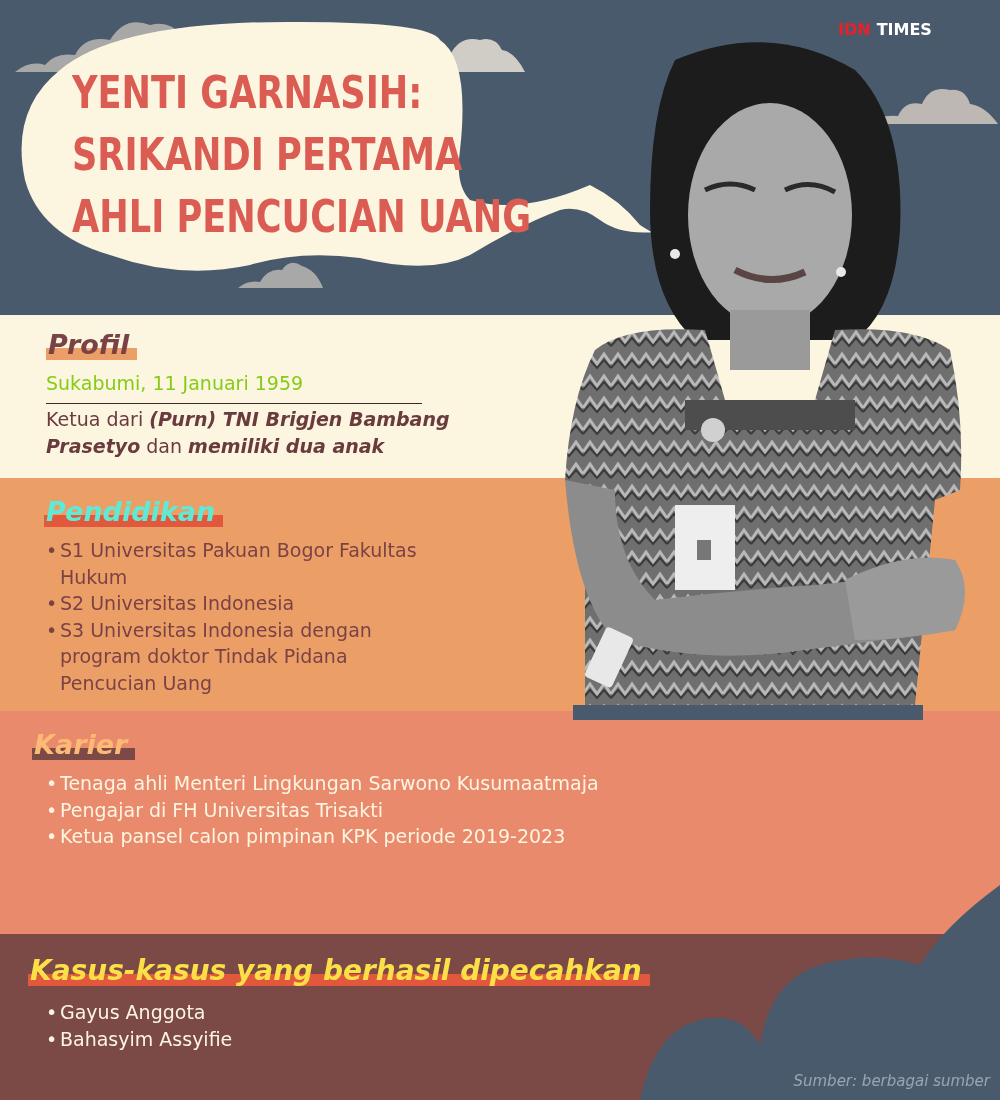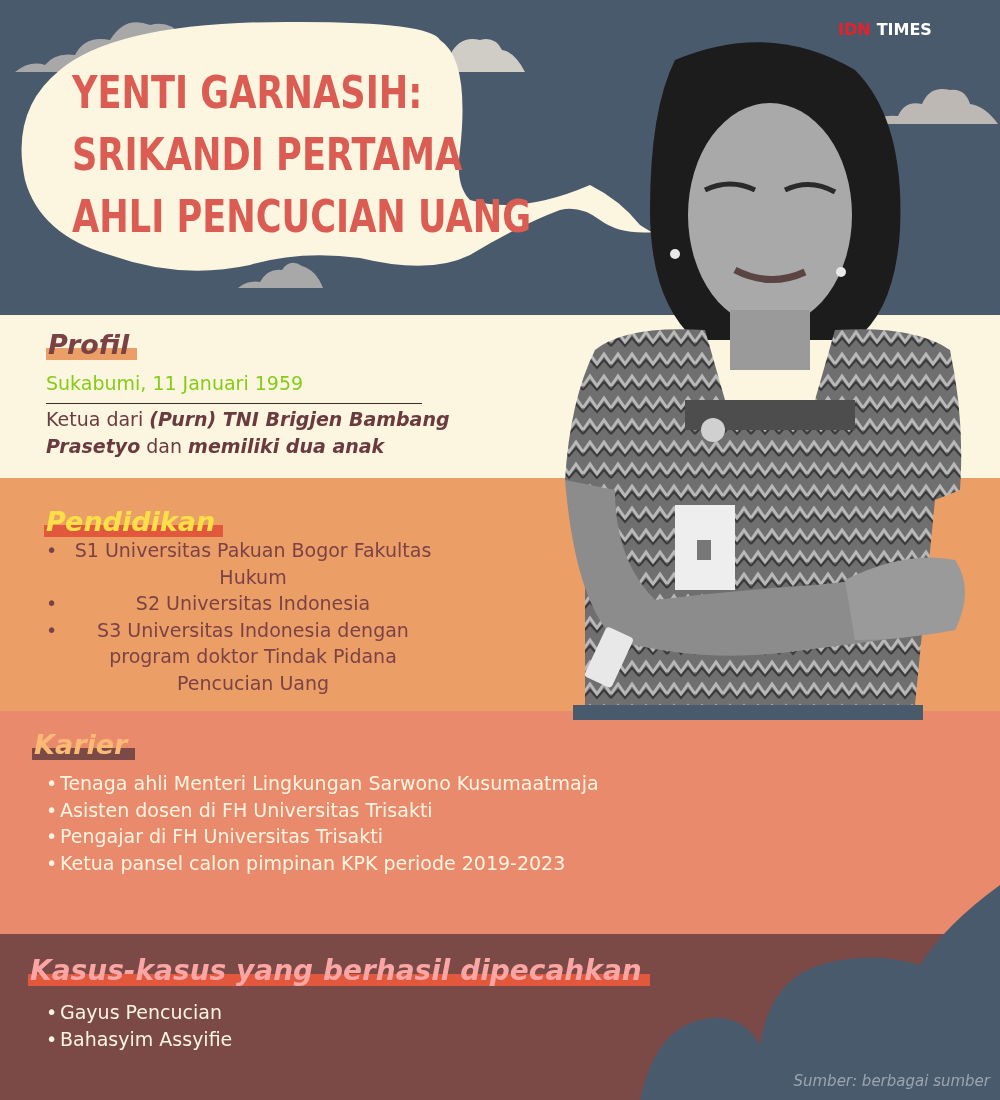--- a/index.html
+++ b/index.html
@@ -35,38 +35,38 @@
 
   .section-heading {
     position: absolute; font-family: "DejaVu Sans", sans-serif; font-weight: bold; font-style: italic;
     font-size: 27px; line-height: 30px; padding: 0 4px 0 2px;
   }
   .section-heading .hl { position: absolute; left: 0; right: -4px; bottom: 0px; height: 12px; z-index: 0; }
   .section-heading span.txt { position: relative; z-index: 1; }
 
   .h-profil { left: 46px; top: 330px; color: #7b4246; }
   .h-profil .hl { background: #eb9f67; }
-  .h-pendidikan { left: 44px; top: 497px; color: #fde047; margin-top: 10px; }
+  .h-pendidikan { left: 44px; top: 497px; color: #5eead4; }
   .h-pendidikan .hl { background: #e2583d; }
   .h-karier { left: 32px; top: 730px; color: #fdba74; }
   .h-karier .hl { background: #7b4a47; }
-  .h-kasus { left: 28px; top: 956px; color: #fca5a5; font-size: 28px; }
+  .h-kasus { left: 28px; top: 956px; color: #fde047; font-size: 28px; }
   .h-kasus .hl { background: #e2583d; }
 
   .body-text { position: absolute; font-family: "DejaVu Sans", sans-serif; font-size: 19px; line-height: 27px; }
   .profil-date { left: 46px; top: 370px; color: #84cc16; }
   .profil-divider { position: absolute; left: 46px; top: 403px; width: 376px; height: 1px; background: #3a2a2a; }
   .profil-spouse { left: 46px; top: 406px; color: #6a3b3e; width: 440px; }
   .profil-spouse b { font-style: italic; }
 
   ul.list { list-style: none; position: absolute; font-family: "DejaVu Sans", sans-serif; font-size: 19px; line-height: 26.5px; }
   ul.list li { position: relative; padding-left: 14px; }
   ul.list li::before { content: "•"; position: absolute; left: 0; top: 0; }
 
-  .list-pendidikan { left: 46px; top: 537px; color: #7b4246; width: 400px; text-align: center; }
+  .list-pendidikan { left: 46px; top: 537px; color: #7b4246; width: 400px; }
   .list-karier { left: 46px; top: 770px; color: #fdf5e2; width: 620px; font-size: 18.5px; }
   .list-kasus { left: 46px; top: 999px; color: #fdf5e2; font-size: 18.5px; }
 
   .source { position: absolute; left: 770px; top: 1072px; width: 220px; text-align: right; font-family: "DejaVu Sans", sans-serif; font-style: italic; font-size: 15px; color: #9aa5b0; }
 </style>
 </head>
 <body>
 
 <div class="band band-sky"></div>
 <div class="band band-profil"></div>
@@ -154,31 +154,30 @@
   <li>S2 Universitas Indonesia</li>
   <li>S3 Universitas Indonesia dengan program doktor Tindak Pidana Pencucian Uang</li>
 </ul>
 
 <div class="section-heading h-karier">
   <span class="hl"></span>
   <span class="txt">Karier</span>
 </div>
 <ul class="list list-karier">
   <li>Tenaga ahli Menteri Lingkungan Sarwono Kusumaatmaja</li>
-  <li>Asisten dosen di FH Universitas Trisakti</li>
   <li>Pengajar di FH Universitas Trisakti</li>
   <li>Ketua pansel calon pimpinan KPK periode 2019-2023</li>
 </ul>
 
 <svg class="bottom-cloud" viewBox="0 0 400 220">
   <path d="M40 220 Q55 150 100 140 Q140 130 160 165 Q170 100 220 85 Q270 70 320 85 Q345 45 400 5 L400 220 Z" fill="#4a5a6d"></path>
 </svg>
 
 <div class="section-heading h-kasus">
   <span class="hl"></span>
   <span class="txt">Kasus-kasus yang berhasil dipecahkan</span>
 </div>
 <ul class="list list-kasus">
-  <li>Gayus Pencucian</li>
+  <li>Gayus Anggota</li>
   <li>Bahasyim Assyifie</li>
 </ul>
 
 <div class="source">Sumber: berbagai sumber</div>
 
 </body></html>

